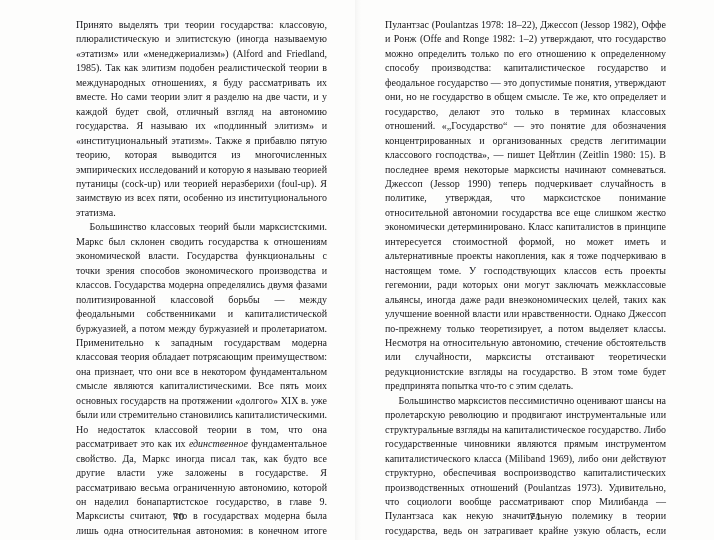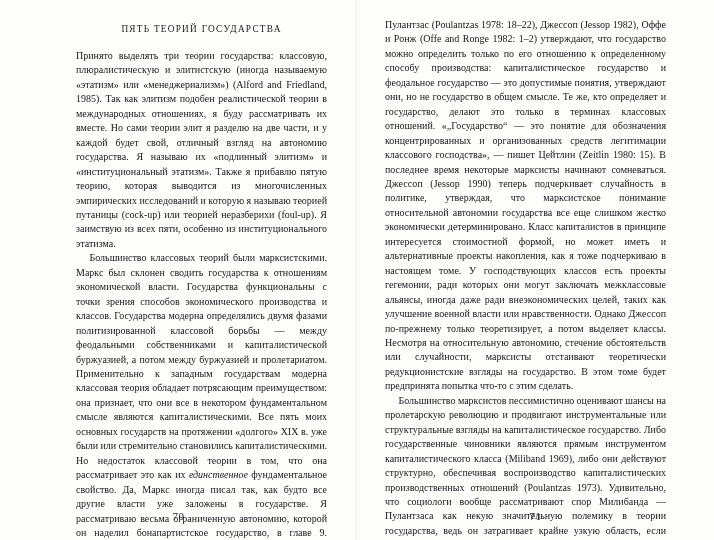--- a/index.html
+++ b/index.html
@@ -100,21 +100,20 @@
   .page-left .folio  { padding-right: 24px; }
   .page-right .folio { padding-right: 20px; }
 </style>
 </head>
 <body>
 
 <div class="spread">
 
   <div class="page page-left">
 
-    <div class="running-head">ПЯТЬ ТЕОРИЙ ГОСУДАРСТВА</div>
 
     <div class="textblock">
       <p class="para">Принято выделять три теории государства: классовую, плюралистическую и элитистскую (иногда называемую «этатизм» или «менеджериализм») (Alford and Friedland, 1985). Так как элитизм подобен реалистической теории в международных отношениях, я буду рассматривать их вместе. Но сами теории элит я разделю на две части, и у каждой будет свой, отличный взгляд на автономию государства. Я называю их «подлинный элитизм» и «институциональный этатизм». Также я прибавлю пятую теорию, которая выводится из многочисленных эмпирических исследований и которую я называю теорией путаницы (cock-up) или теорией неразберихи (foul-up). Я заимствую из всех пяти, особенно из институционального этатизма.</p>
       <p class="para">Большинство классовых теорий были марксистскими. Маркс был склонен сводить государства к отношениям экономической власти. Государства функциональны с точки зрения способов экономического производства и классов. Государства модерна определялись двумя фазами политизированной классовой борьбы — между феодальными собственниками и капиталистической буржуазией, а потом между буржуазией и пролетариатом. Применительно к западным государствам модерна классовая теория обладает потрясающим преимуществом: она признает, что они все в некотором фундаментальном смысле являются капиталистическими. Все пять моих основных государств на протяжении «долгого» XIX в. уже были или стремительно становились капиталистическими. Но недостаток классовой теории в том, что она рассматривает это как их <em>единственное</em> фундаментальное свойство. Да, Маркс иногда писал так, как будто все другие власти уже заложены в государстве. Я рассматриваю весьма ограниченную автономию, которой он наделил бонапартистское государство, в главе 9. Марксисты считают, что в государствах модерна была лишь одна относительная автономия: в конечном итоге государства обслуживают накопление капитала и регулируют классы. Марксисты добавляют сюда исторические случайности и стечения обстоятельств эмпирически, не предлагая для их объяснения специальной теории, как, например, в истории государств модерна Вольфа (Wolfe 1977). Хотя модель «класс плюс случайность» обладает большей эмпирической точностью, чем модель, в которой фигурирует только класс, она все равно не меняет сути самой теории.</p>
 
     </div>
 
     <div class="folio">70</div>
   </div>
 

